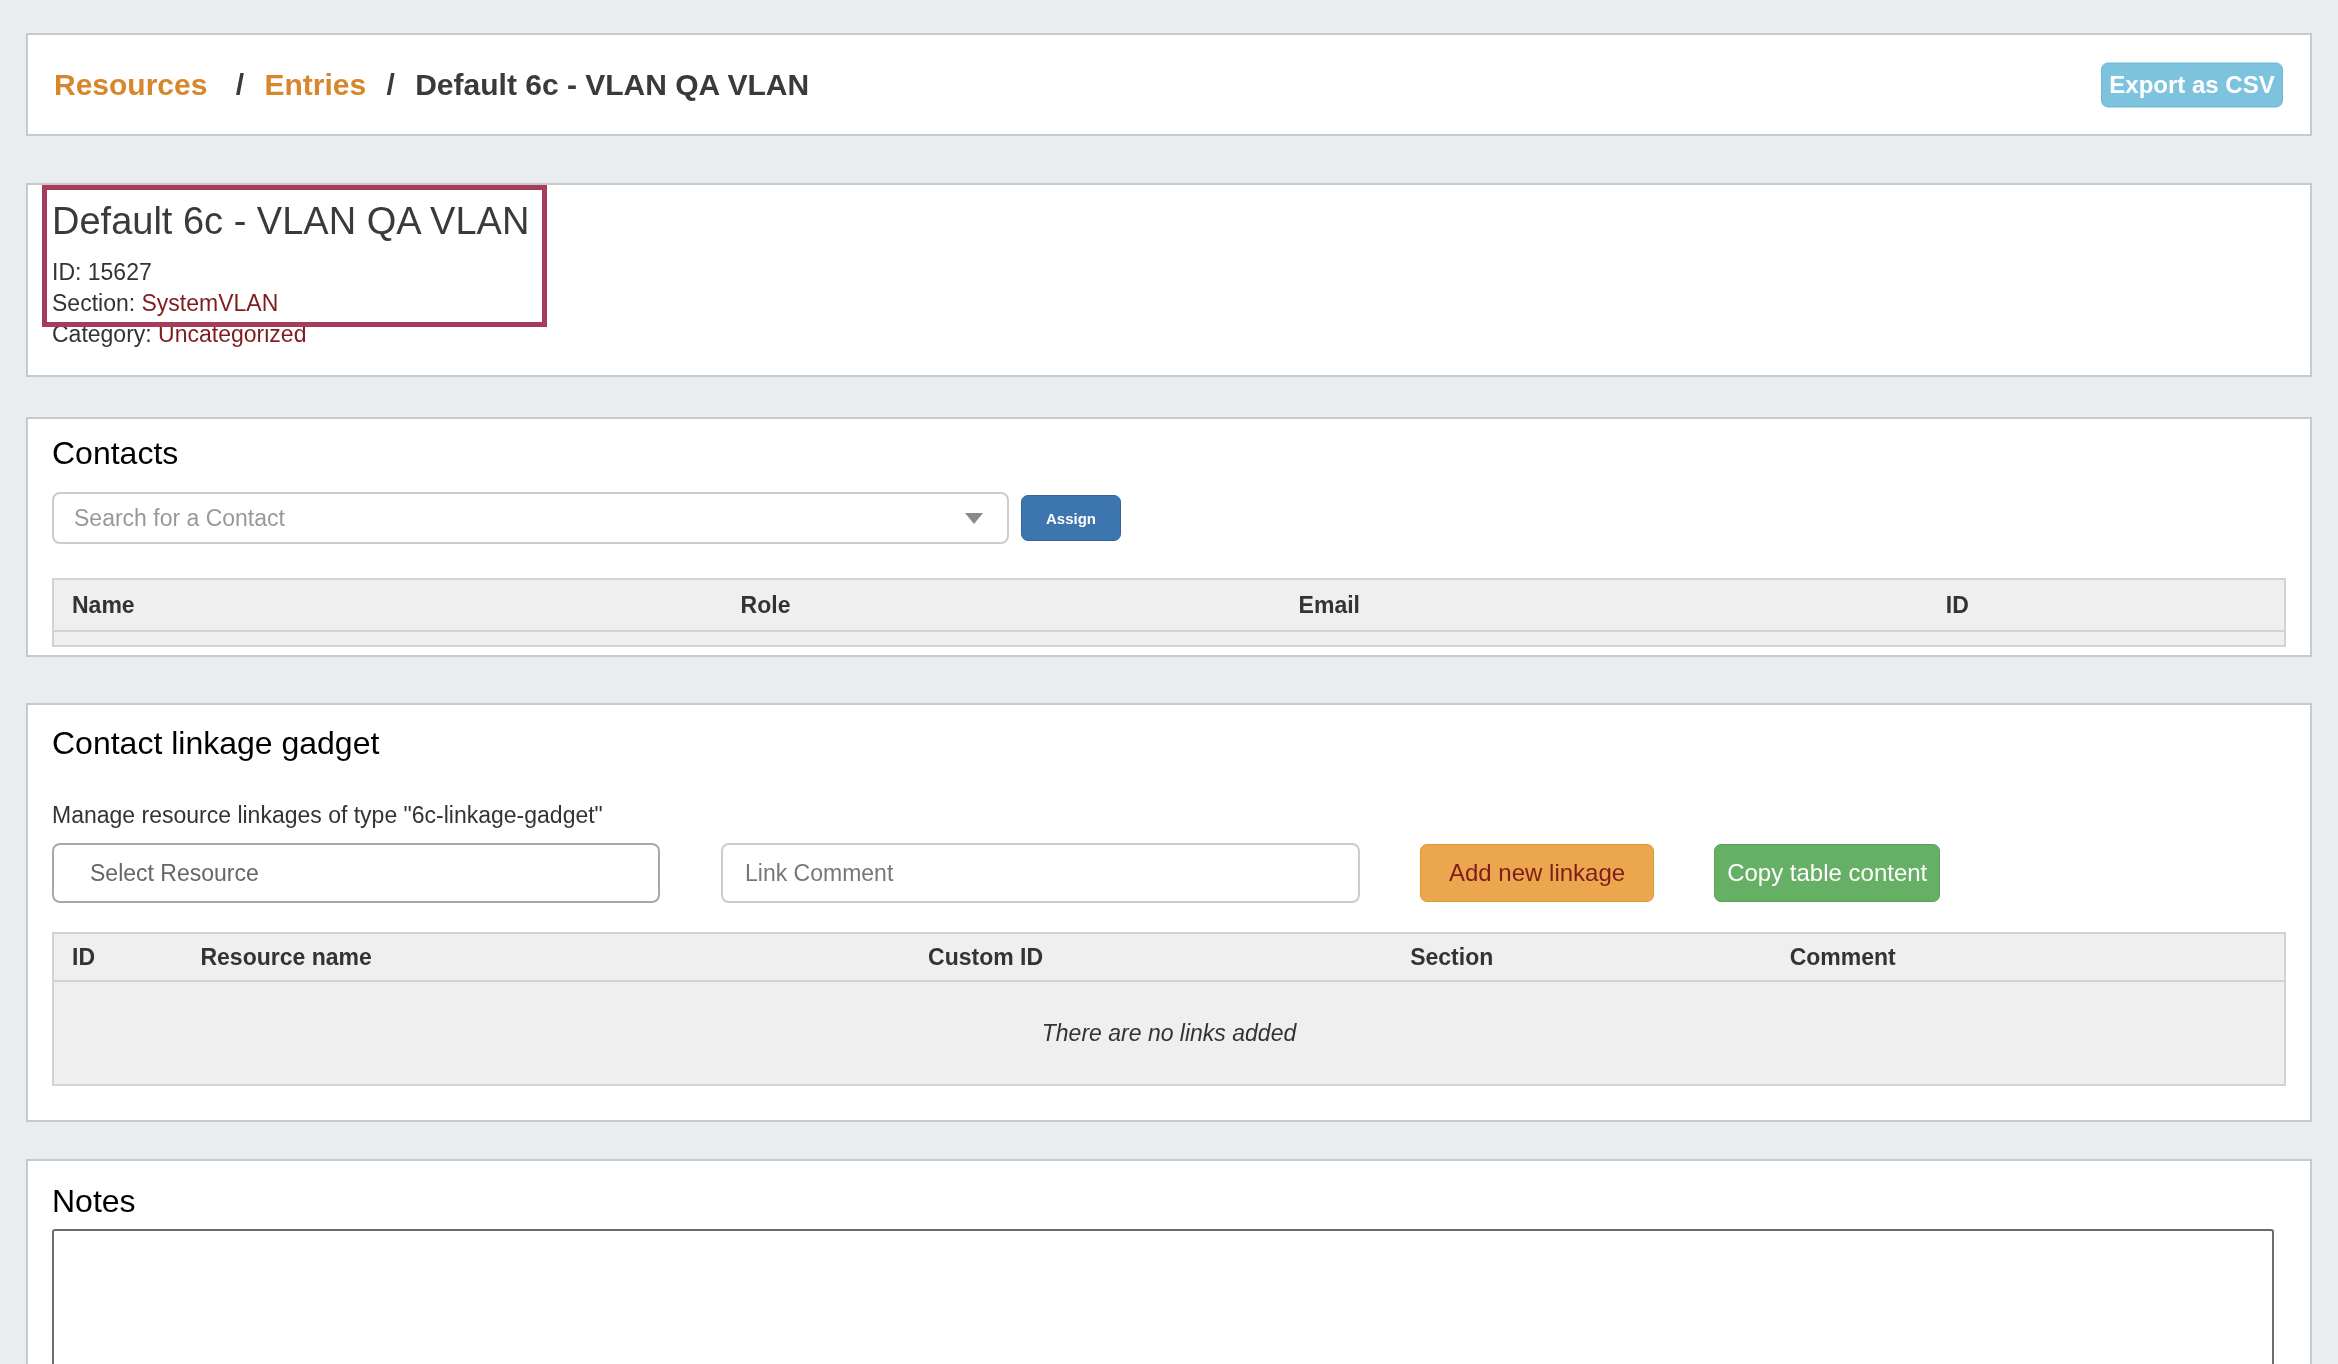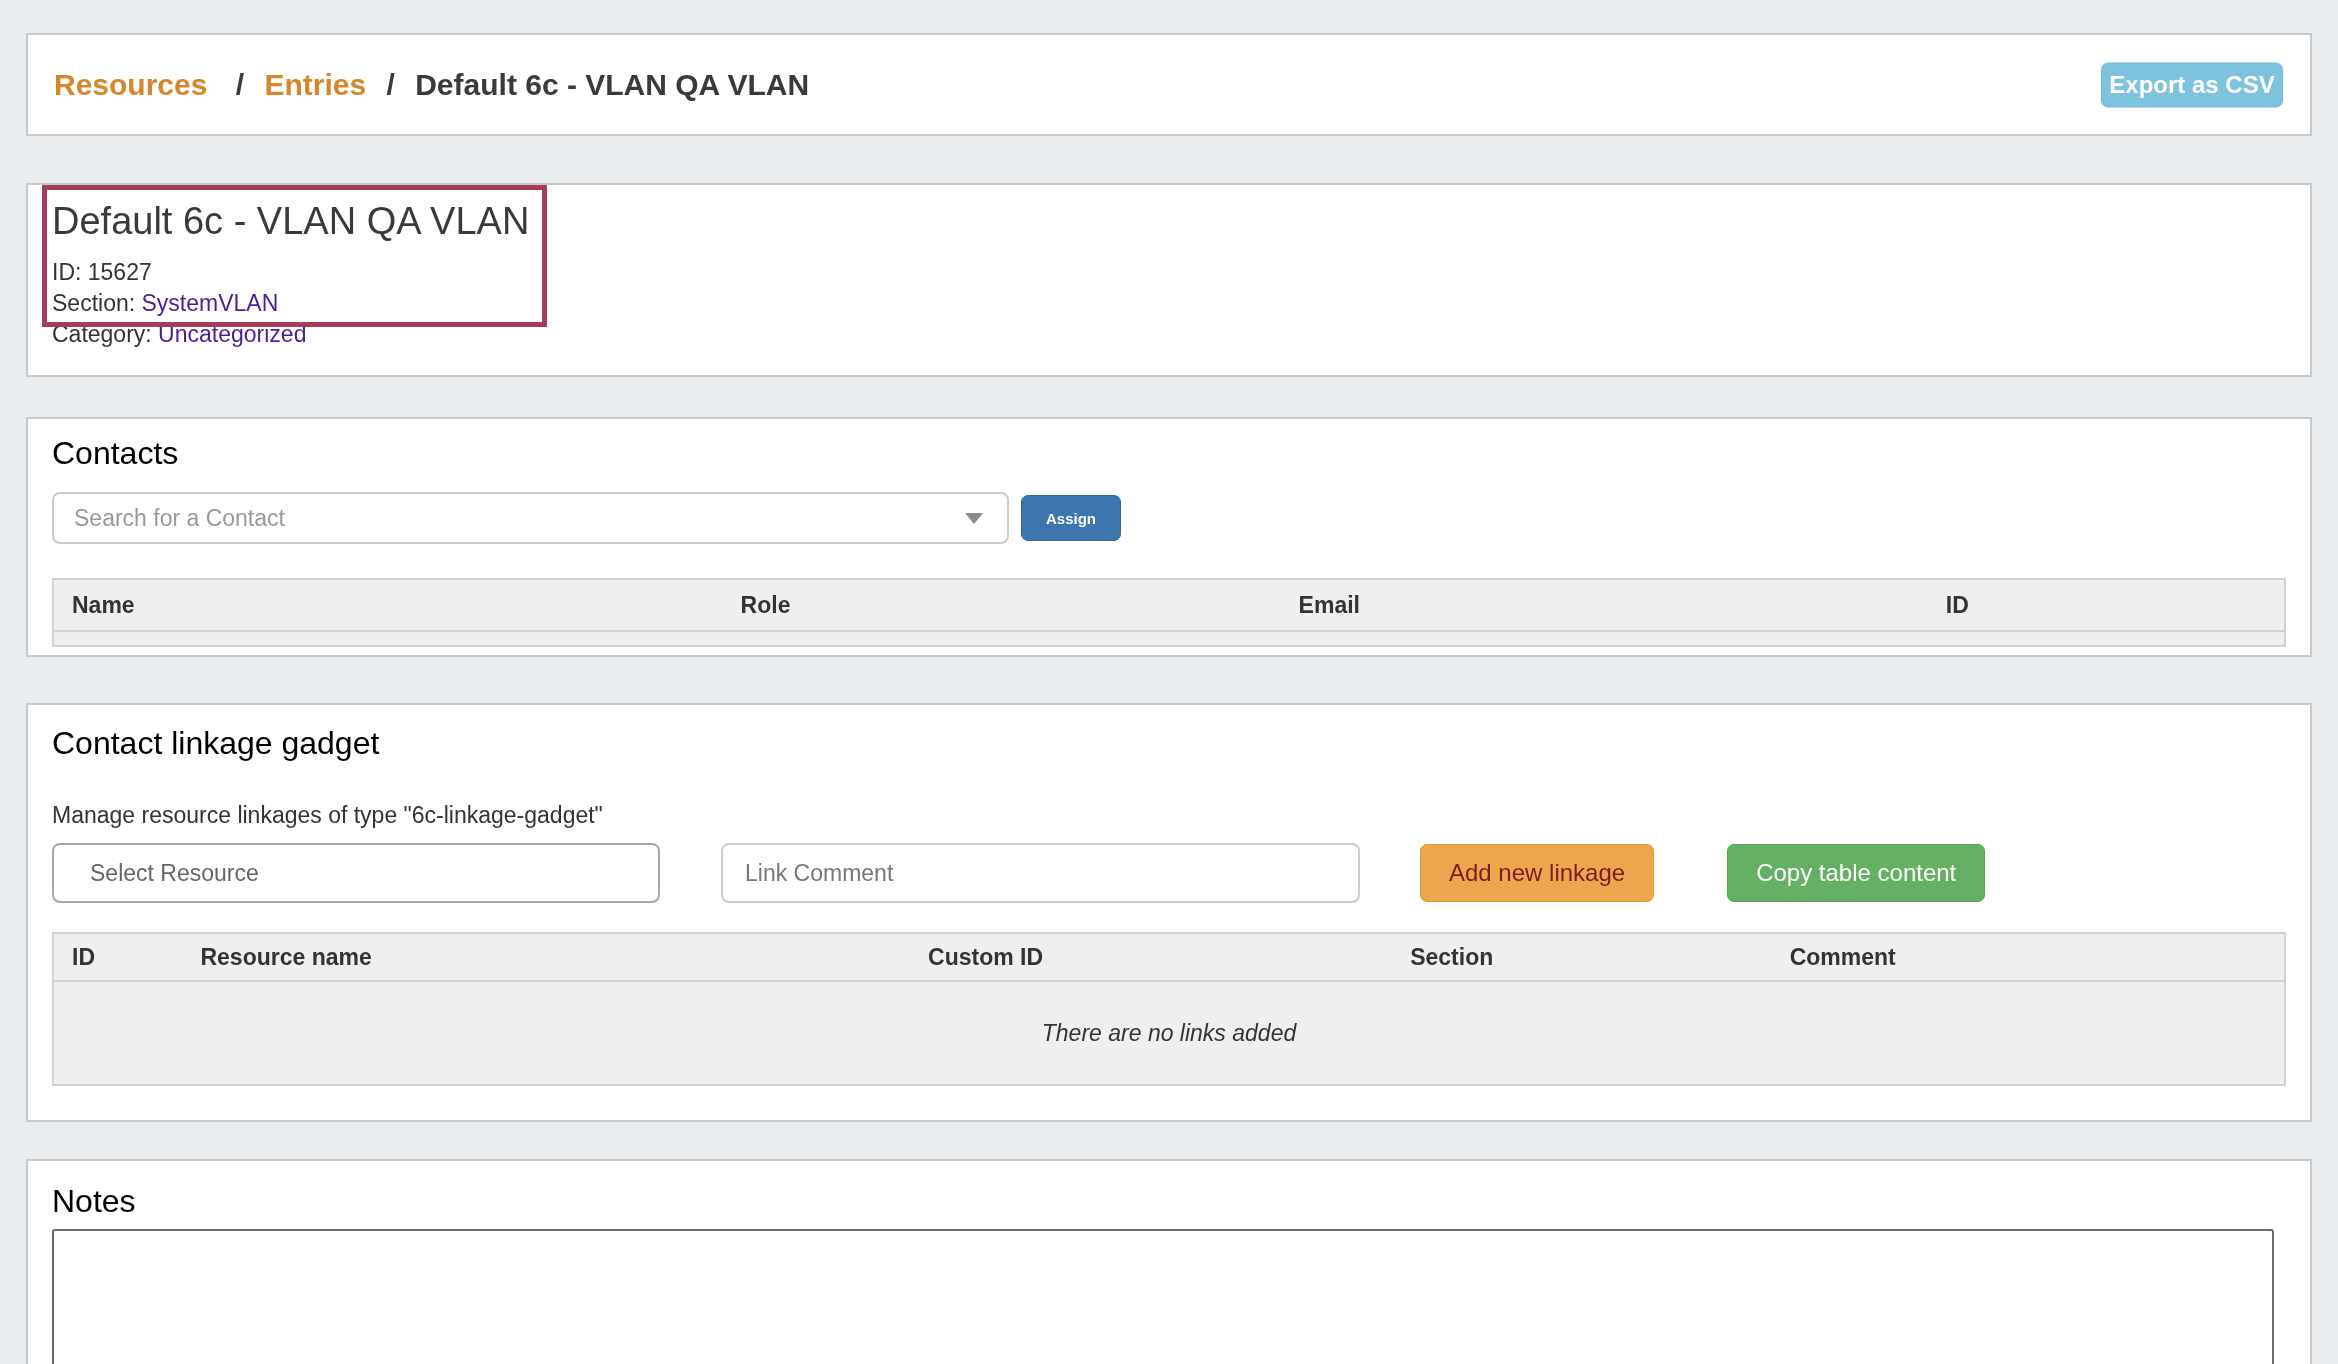--- a/index.html
+++ b/index.html
@@ -41,21 +41,21 @@
     position: absolute; left: 14px; top: 0px;
     width: 505px; height: 142px;
     border: 5px solid #a53c5b;
     pointer-events: none;
   }
   .resource-title {
     font-size: 38px; font-weight: 400; color: #3a3a3a;
     margin: 10px 0 0 0; line-height: 44px;
   }
   .resource-info { margin-top: 14px; font-size: 23px; line-height: 31px; color: #333; }
-  .orange-link { color: #4c1d95; text-decoration: none; cursor: pointer; }
+  .orange-link { color: #7f1d1d; text-decoration: none; cursor: pointer; }
 
   
   .section-heading { font-size: 32px; font-weight: 400; color: #000000; margin: 0; line-height: 37px; }
 
   
   #contacts-panel { margin-top: 40px; height: 240px; padding: 0 24px; }
   #contacts-panel .section-heading { padding-top: 16px; }
   .contact-controls { margin-top: 20px; display: flex; align-items: center; }
   .combo {
     width: 957px; height: 52px;
@@ -108,21 +108,21 @@
   #link-comment-input {
     width: 639px; border: 2px solid #cccccc; padding: 0 0 0 22px; margin-left: 25px;
   }
   #link-comment-input::placeholder { color: #777777; opacity: 1; }
   .add-linkage-btn {
     margin-left: 24px; height: 58px; padding: 0 28px;
     background: #eba64e; border: 1px solid #de9839; border-radius: 7px;
     color: #7f1d1d; font-size: 24px; font-family: inherit; cursor: pointer;
   }
   .copy-table-btn {
-    margin-left: 37px; height: 58px; padding: 0 28px;
+    margin-left: 24px; height: 58px; padding: 0 12px;
     background: #66b066; border: 1px solid #57a257; border-radius: 7px;
     color: #fff; font-size: 24px; font-family: inherit; cursor: pointer;
   }
   #linkage-table { margin-top: 29px; }
   #linkage-table th { height: 48px; }
   .no-links-row td {
     background: #efefef; height: 104px;
     text-align: center; font-style: italic; color: #333;
     padding: 0;
   }

